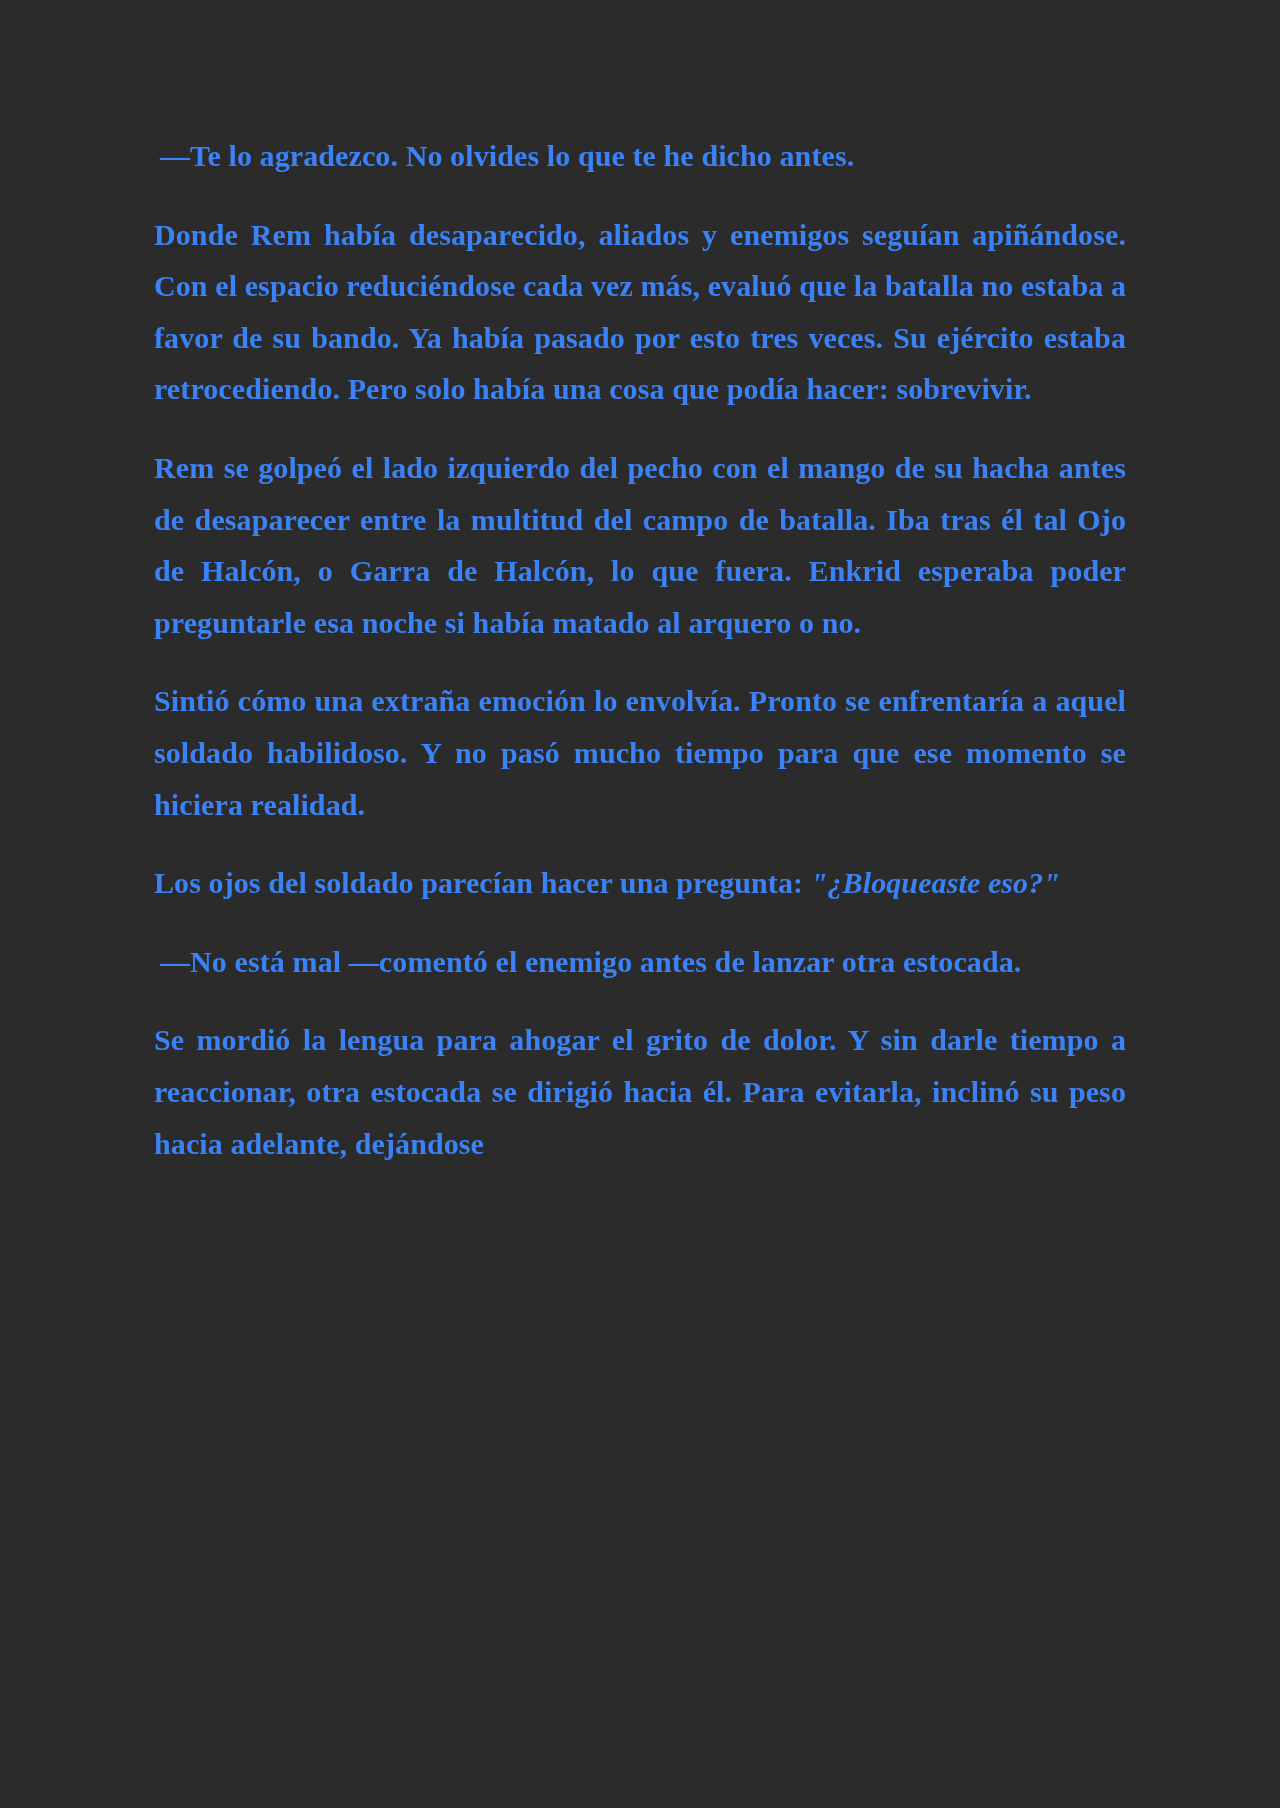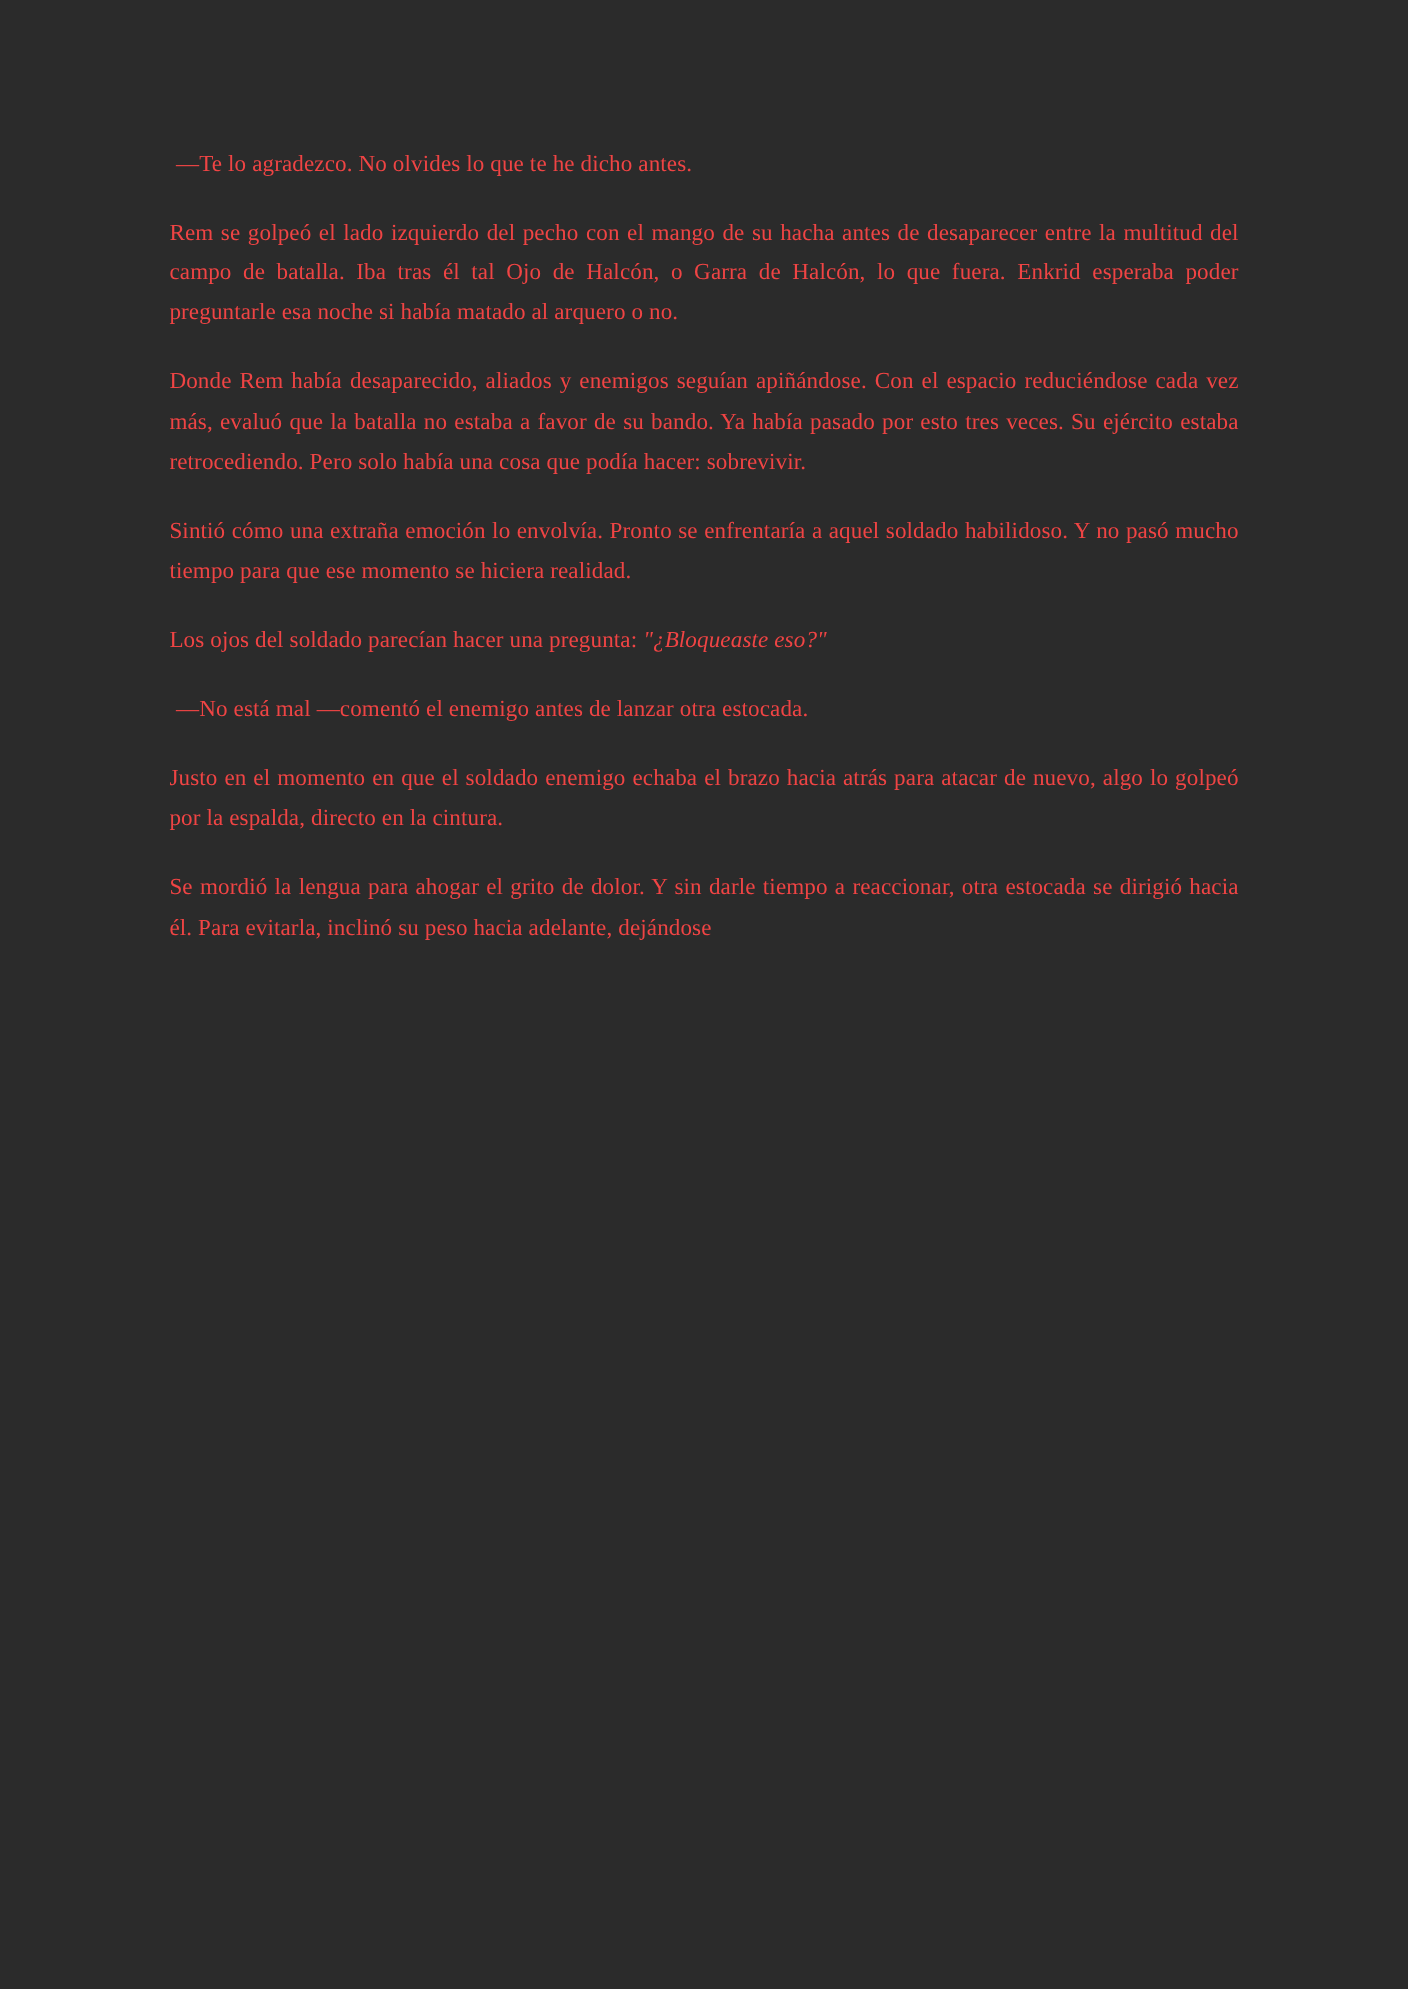--- a/index.html
+++ b/index.html
@@ -18,26 +18,27 @@
     min-height: 1808px;
     box-sizing: border-box;
     padding: 130px 174px 90px 154px;
     background: #2b2b2b;
   }
   .content {
     width: 972px;
   }
   p.para {
     margin: 0 0 27px 0;
-    font-size: 21px;
+    font-size: 30px;
     line-height: 1.72;
     text-align: justify;
     text-justify: inter-word;
-    color: #ef4444;
+    color: #3b82f6;
     letter-spacing: 0.1px;
+    font-weight: bold;
   }
   p.para:last-child {
     margin-bottom: 12px;
   }
   p.indent-dialogue {
     padding-left: 6px;
     text-align: left;
   }
   .em {
     font-style: italic;
@@ -47,32 +48,31 @@
   }
 </style>
 </head>
 <body>
 
 <div class="page">
   <div class="content">
 
     <p class="para indent-dialogue short">—Te lo agradezco. No olvides lo que te he dicho antes.</p>
 
+    <p class="para">Donde Rem había desaparecido, aliados y enemigos seguían apiñándose. Con el espacio reduciéndose cada vez más, evaluó que la batalla no estaba a favor de su bando. Ya había pasado por esto tres veces. Su ejército estaba retrocediendo. Pero solo había una cosa que podía hacer: sobrevivir.</p>
+
     <p class="para">Rem se golpeó el lado izquierdo del pecho con el mango de su hacha antes de desaparecer entre la multitud del campo de batalla. Iba tras él tal Ojo de Halcón, o Garra de Halcón, lo que fuera. Enkrid esperaba poder preguntarle esa noche si había matado al arquero o no.</p>
-
-    <p class="para">Donde Rem había desaparecido, aliados y enemigos seguían apiñándose. Con el espacio reduciéndose cada vez más, evaluó que la batalla no estaba a favor de su bando. Ya había pasado por esto tres veces. Su ejército estaba retrocediendo. Pero solo había una cosa que podía hacer: sobrevivir.</p>
 
     <p class="para">Sintió cómo una extraña emoción lo envolvía. Pronto se enfrentaría a aquel soldado habilidoso. Y no pasó mucho tiempo para que ese momento se hiciera realidad.</p>
 
 
     <p class="para short"><span>Los ojos del soldado parecían hacer una pregunta: </span><span class="em">"¿Bloqueaste eso?"</span></p>
 
     <p class="para indent-dialogue short">—No está mal —comentó el enemigo antes de lanzar otra estocada.</p>
 
 
 
-    <p class="para">Justo en el momento en que el soldado enemigo echaba el brazo hacia atrás para atacar de nuevo, algo lo golpeó por la espalda, directo en la cintura.</p>
 
 
     <p class="para">Se mordió la lengua para ahogar el grito de dolor. Y sin darle tiempo a reaccionar, otra estocada se dirigió hacia él. Para evitarla, inclinó su peso hacia adelante, dejándose</p>
 
   </div>
 </div>
 
 </body></html>

